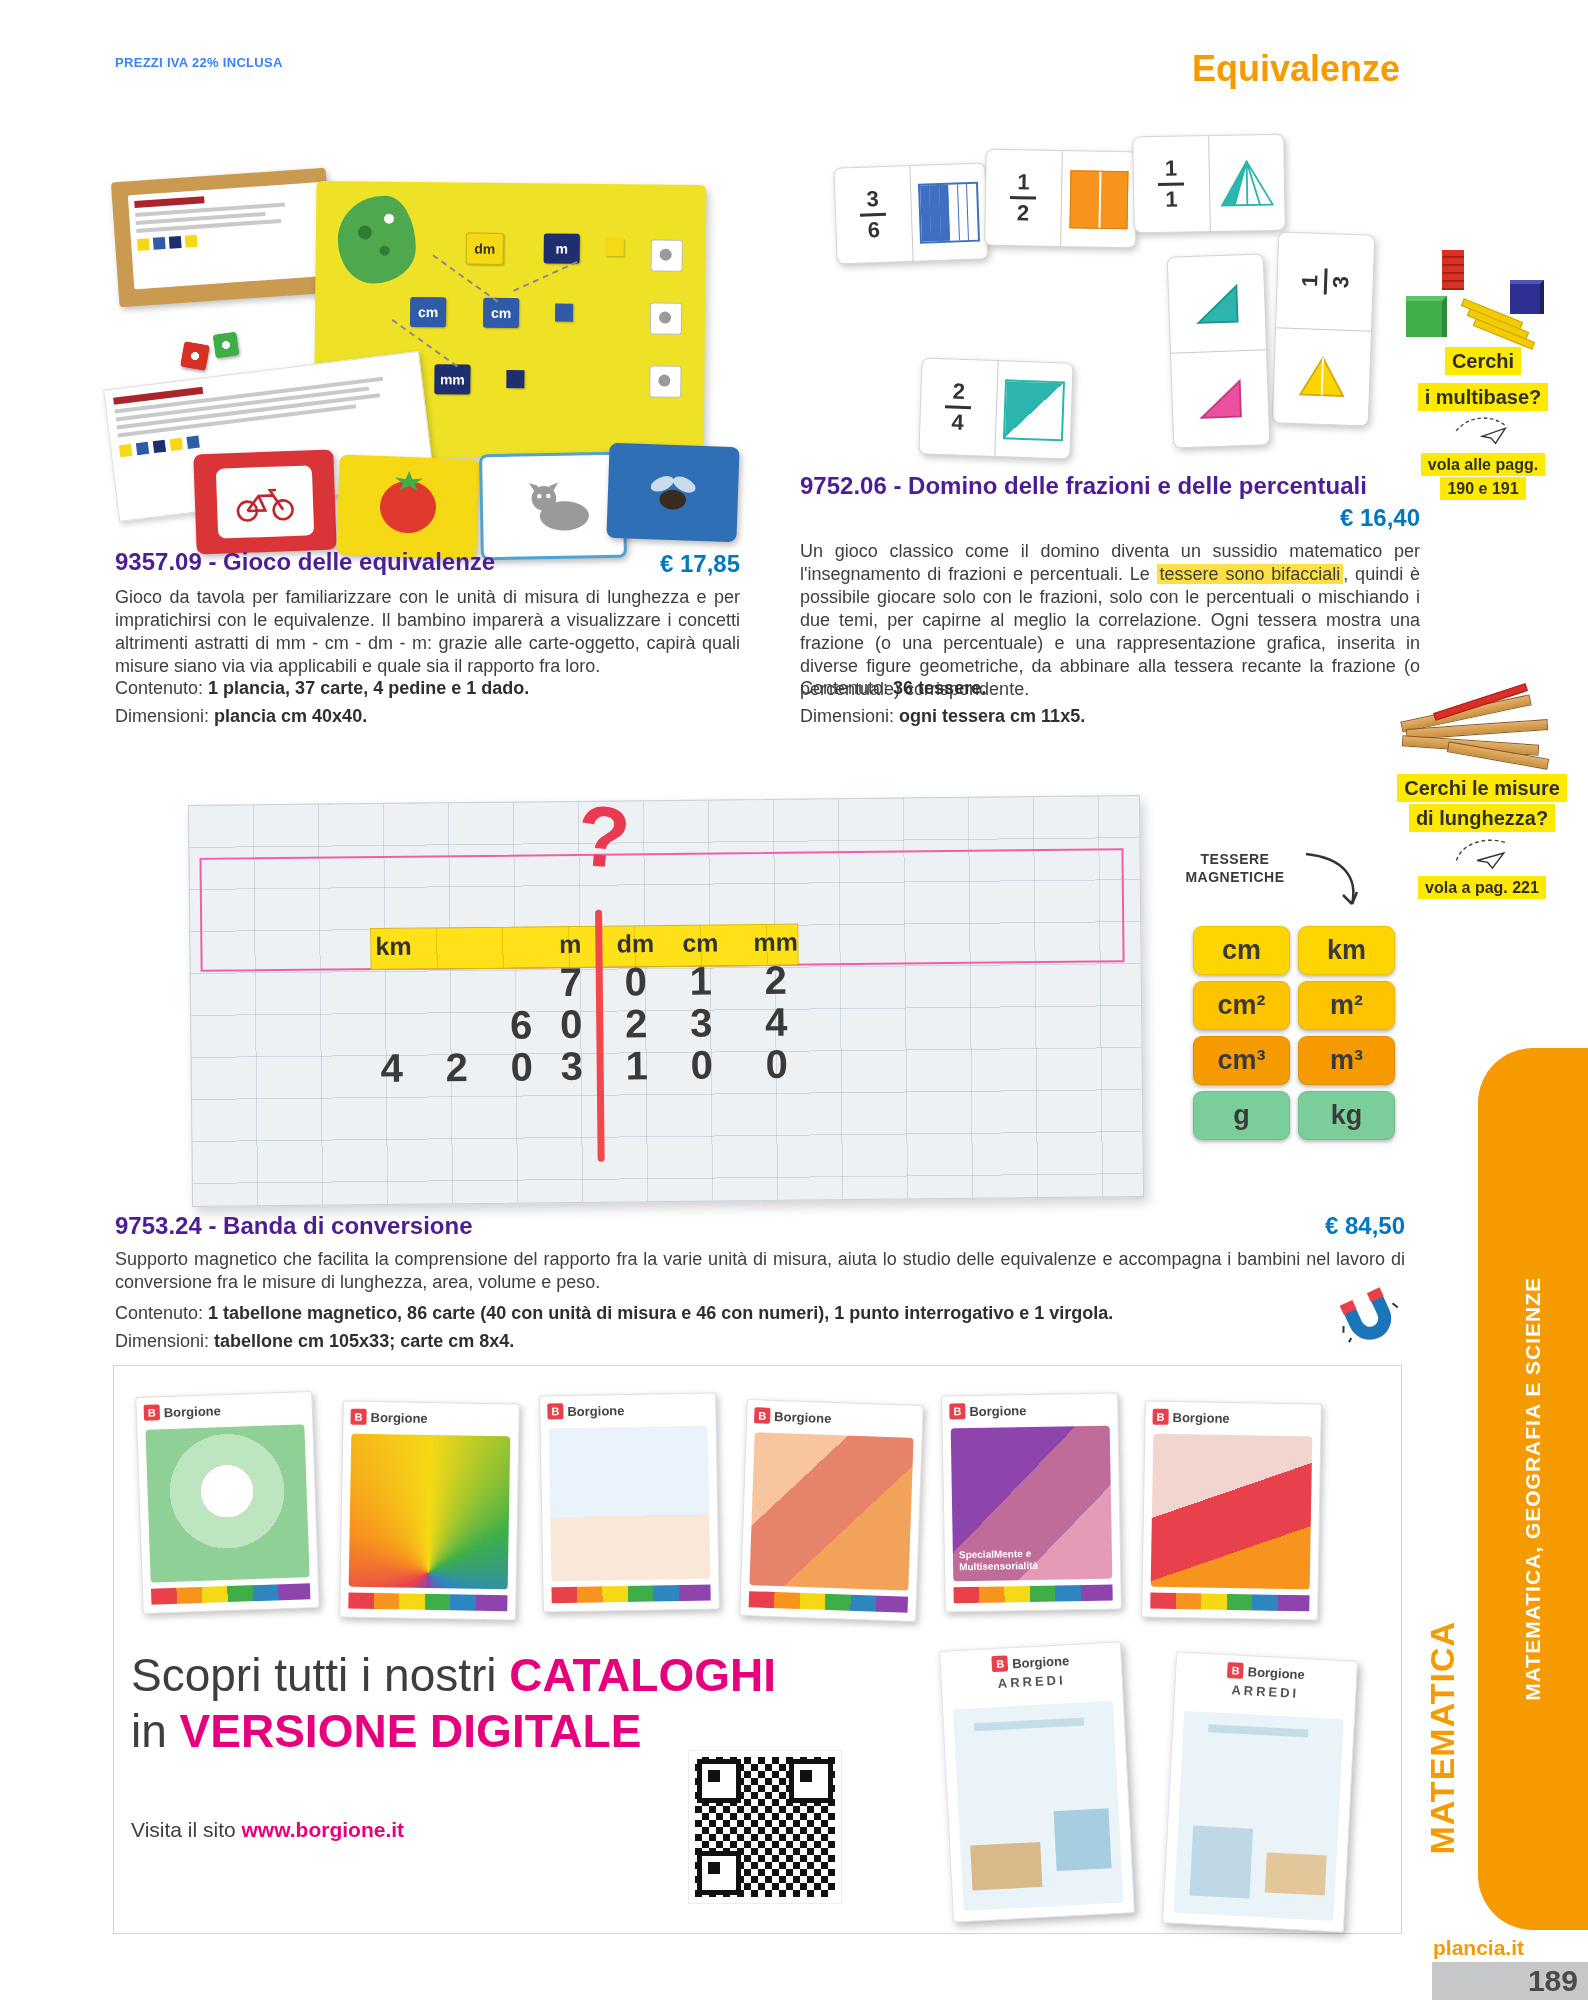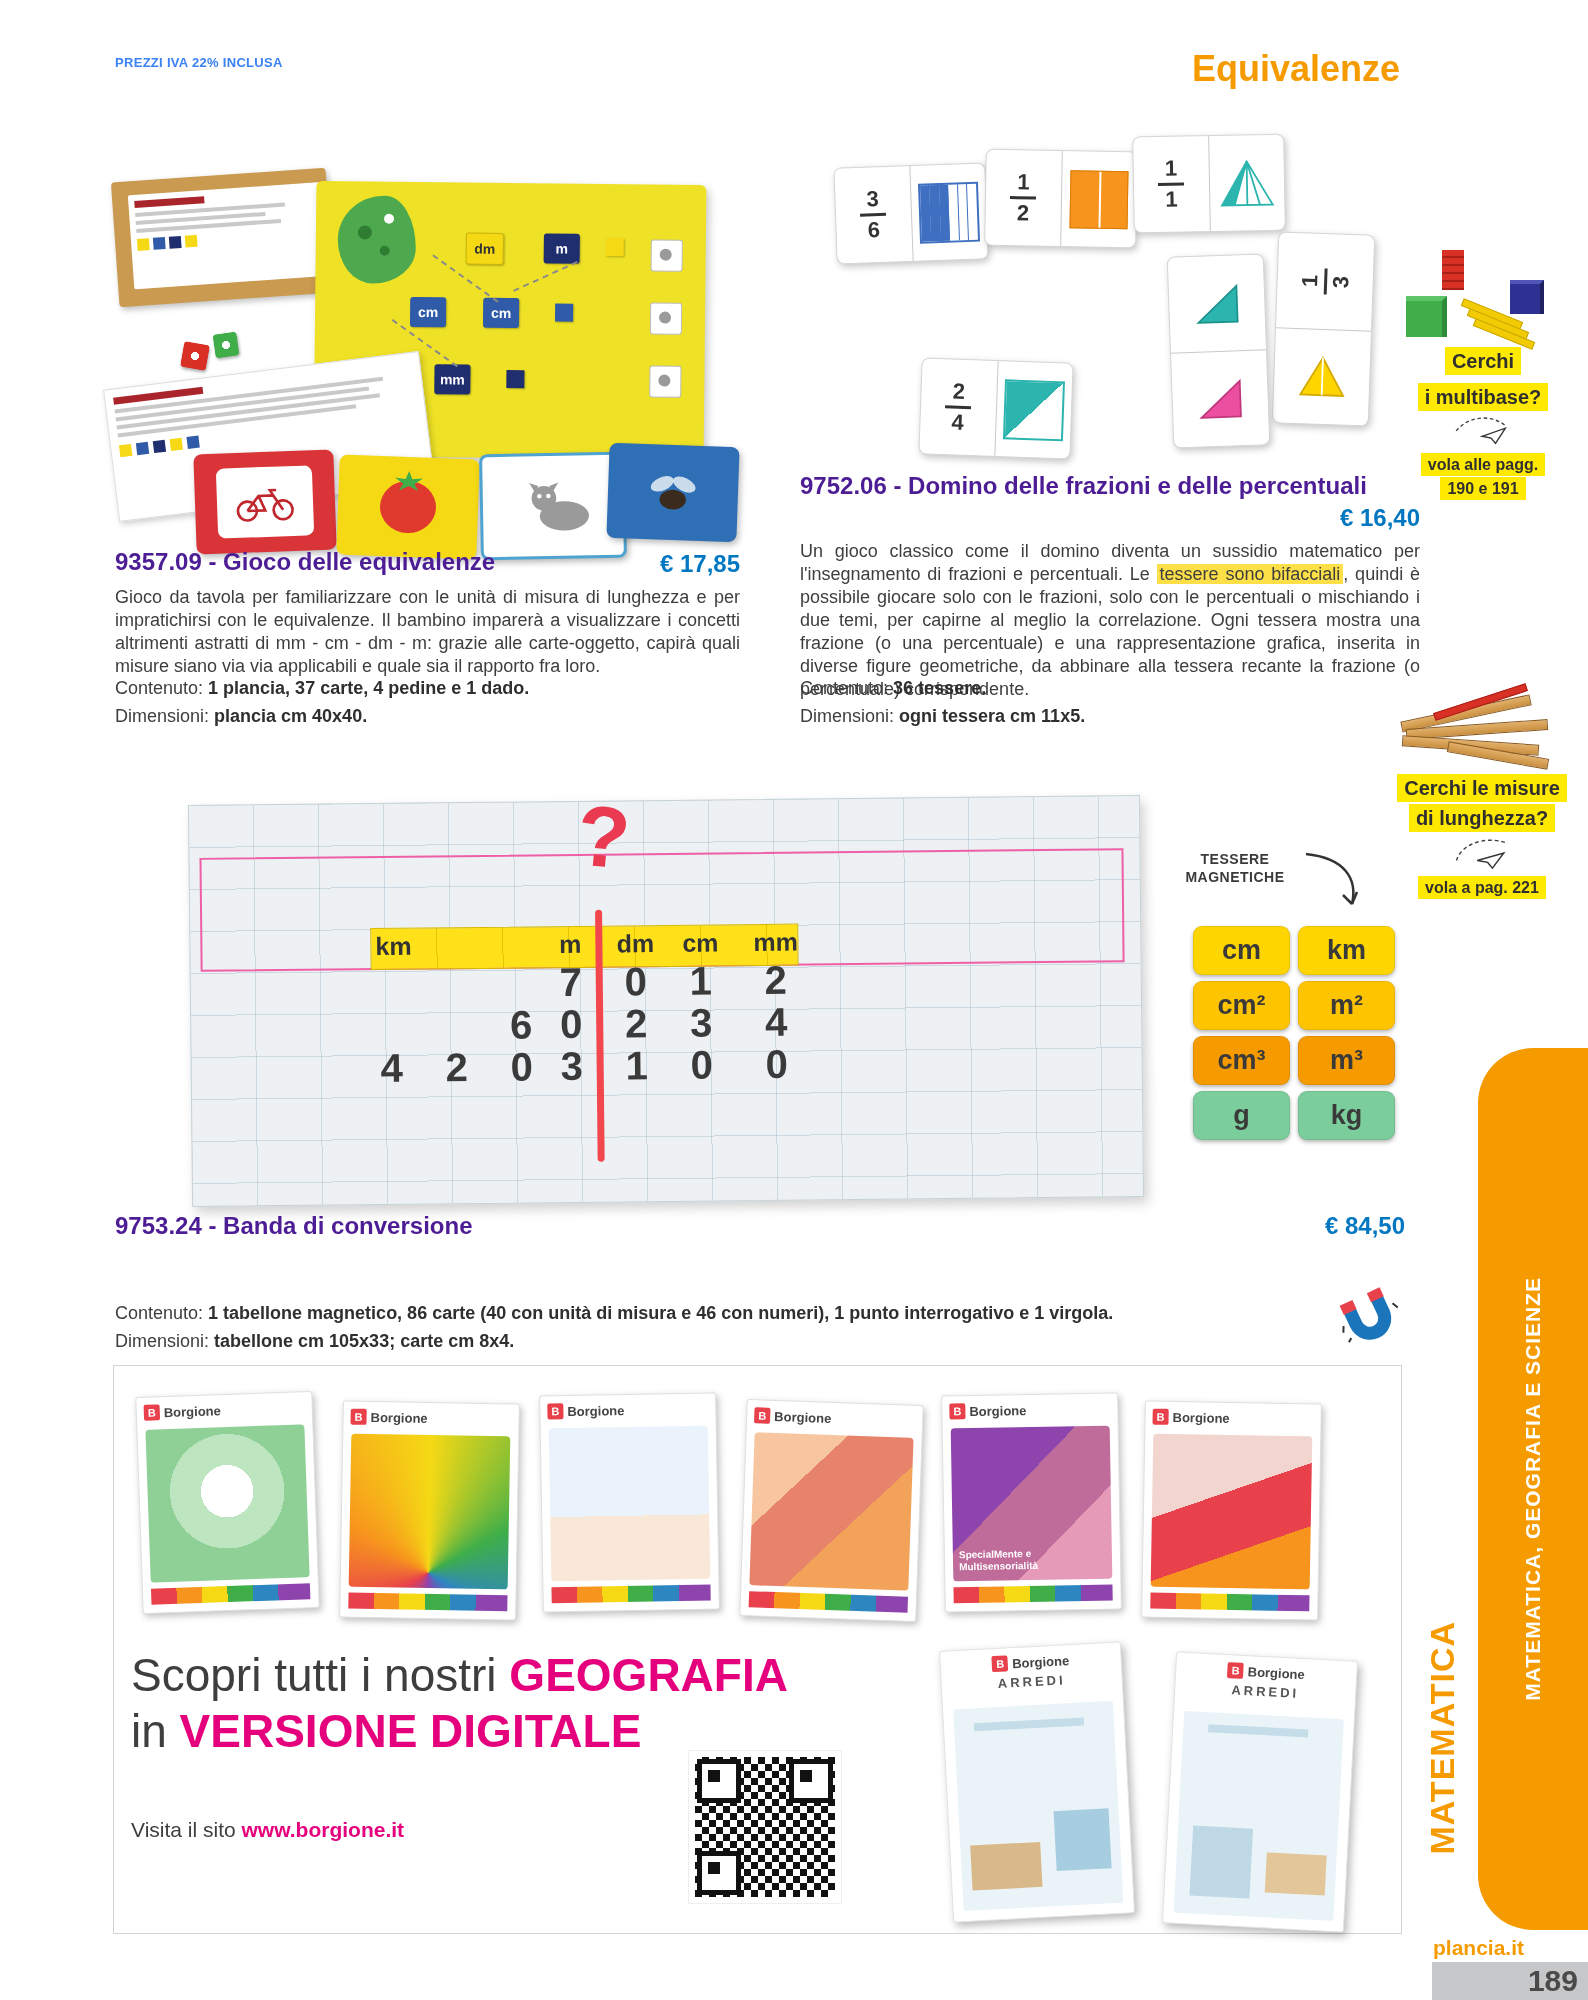--- a/index.html
+++ b/index.html
@@ -431,20 +431,21 @@
   <div class="mtile y" style="left:1298px;top:926px;">km</div>
   <div class="mtile g2" style="left:1193px;top:981px;">cm²</div>
   <div class="mtile g2" style="left:1298px;top:981px;">m²</div>
   <div class="mtile o" style="left:1193px;top:1036px;">cm³</div>
   <div class="mtile o" style="left:1298px;top:1036px;">m³</div>
   <div class="mtile gr" style="left:1193px;top:1091px;">g</div>
   <div class="mtile gr" style="left:1298px;top:1091px;">kg</div>
 
   <div class="abs ptitle" style="left:115px;top:1212px;">9753.24 - Banda di conversione</div>
   <div class="abs price" style="left:1200px;top:1212px;width:205px;text-align:right;">€ 84,50</div>
+  <div class="abs desc" style="left:115px;top:1248px;width:1290px;">Supporto magnetico che facilita la comprensione del rapporto fra la varie unità di misura, aiuta lo studio delle equivalenze e accompagna i bambini nel lavoro di conversione fra le misure di lunghezza, area, volume e peso.</div>
   <div class="abs meta" style="left:115px;top:1303px;">
     <span class="lbl">Contenuto:</span><b>1 tabellone magnetico, 86 carte (40 con unità di misura e 46 con numeri), 1 punto interrogativo e 1 virgola.</b>
   </div>
   <div class="abs meta" style="left:115px;top:1331px;">
     <span class="lbl">Dimensioni:</span><b>tabellone cm 105x33; carte cm 8x4.</b>
   </div>
   <svg class="abs" style="left:1340px;top:1292px;transform:rotate(-25deg);" width="62" height="58" viewBox="0 0 62 58">
     <path d="M16 10 v16 a15 15 0 0 0 30 0 V10" fill="none" stroke="#1B75BB" stroke-width="13"></path>
     <rect x="9" y="2" width="14" height="10" fill="#E8414B"></rect>
     <rect x="39" y="2" width="14" height="10" fill="#E8414B"></rect>
@@ -498,21 +499,21 @@
     <div class="cover" style="left:1029px;top:36px;transform:rotate(1deg);">
       <div class="logo">
           <span class="logo-sq">B</span>
           <span class="logo-name">Borgione</span>
         </div>
       <div class="art a6"></div>
         <div class="strip"></div>
     </div>
 
     <div class="abs headline" style="left:17px;top:282px;">
-      <span>Scopri tutti i nostri </span><b>GEOGRAFIA</b>
+      <span>Scopri tutti i nostri </span><b>CATALOGHI</b>
     </div>
     <div class="abs headline" style="left:17px;top:338px;">
       <span>in </span><b>VERSIONE DIGITALE</b>
     </div>
     <div class="abs visit" style="left:17px;top:452px;">
       <span>Visita il sito </span><b>www.borgione.it</b>
     </div>
 
     <div class="qr" style="left:575px;top:385px;">
       <div class="qf" style="left:2px;top:2px;">

